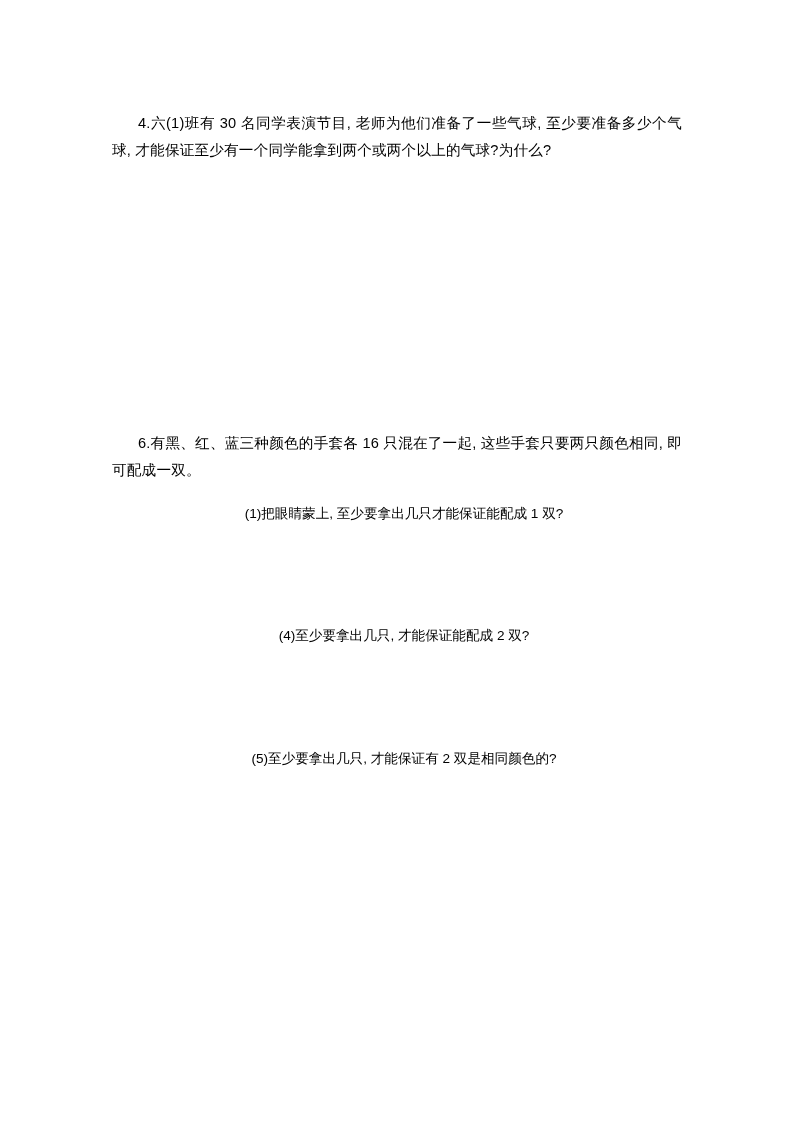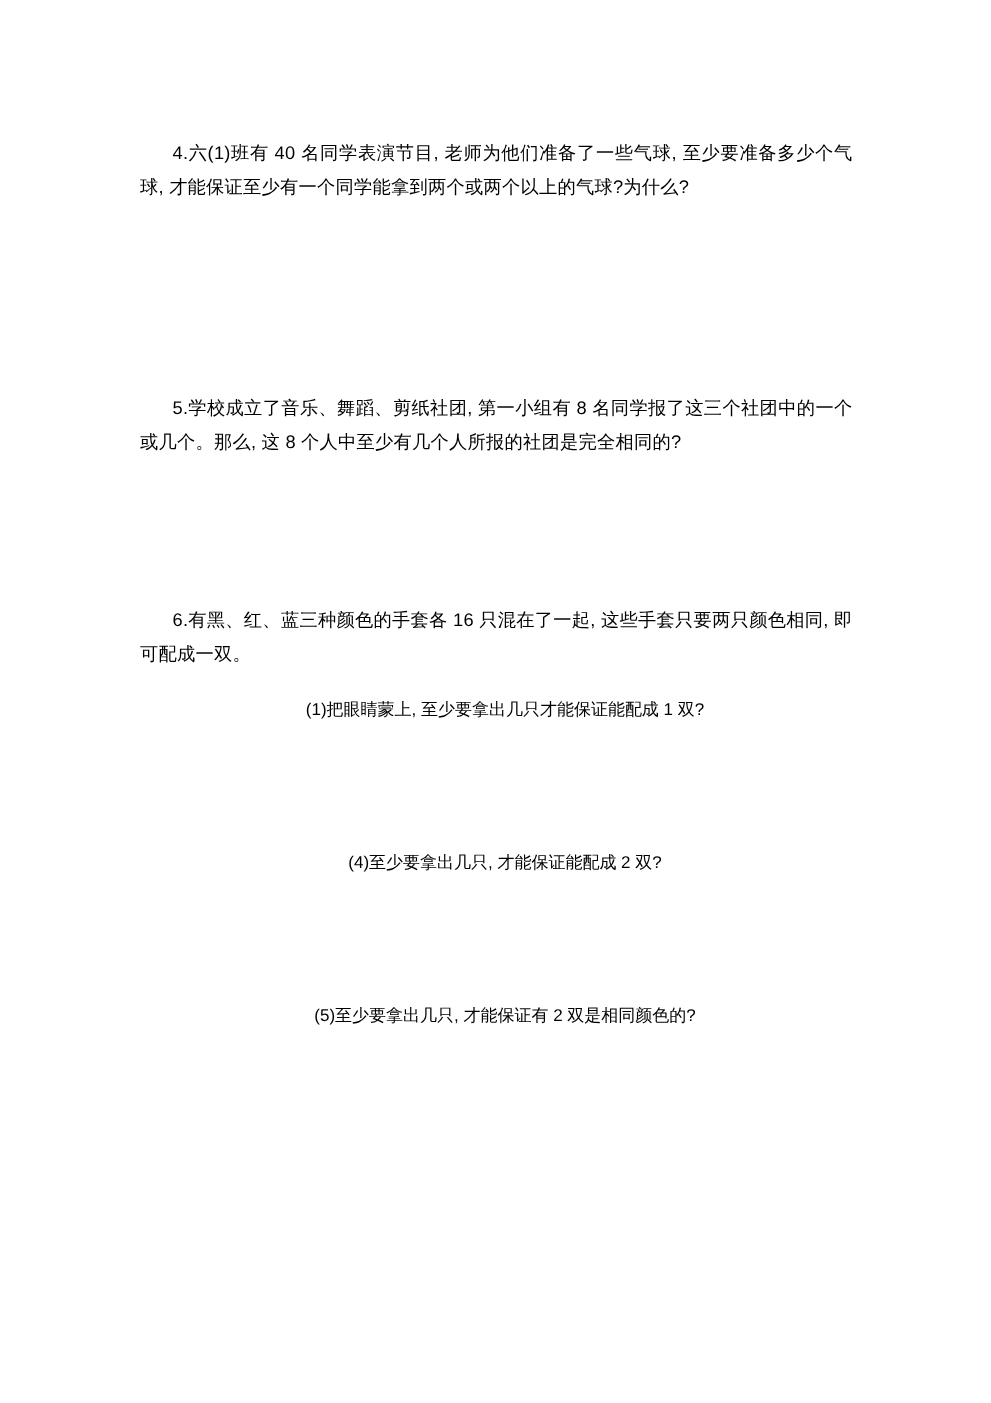--- a/index.html
+++ b/index.html
@@ -53,28 +53,25 @@
   .gap-sm { height: 98px; }
   .gap-xs { height: 18px; }
 </style>
 </head>
 <body>
 
 <div class="page">
   <div class="content">
 
     <div class="problem">
-      <p class="p-body" style="text-indent: 26px;">4.六(1)班有 40 名同学表演节目, 老师为他们准备了一些气球, 至少要准备多少个气球, 才能保证至少有一个同学能拿到两个或两个以上的气球?为什么?</p>
+      <p class="p-body" style="text-indent: 26px;">4.六(1)班有 30 名同学表演节目, 老师为他们准备了一些气球, 至少要准备多少个气球, 才能保证至少有一个同学能拿到两个或两个以上的气球?为什么?</p>
     </div>
 
     <div class="gap-lg"></div>
 
-    <div class="problem">
-      <p class="p-body" style="text-indent: 26px;">5.学校成立了音乐、舞蹈、剪纸社团, 第一小组有 8 名同学报了这三个社团中的一个或几个。那么, 这 8 个人中至少有几个人所报的社团是完全相同的?</p>
-    </div>
 
     <div class="gap-md"></div>
 
     <div class="problem">
       <p class="p-body" style="text-indent: 26px;">6.有黑、红、蓝三种颜色的手套各 16 只混在了一起, 这些手套只要两只颜色相同, 即可配成一双。</p>
       <div class="gap-xs"></div>
       <p class="sub">(1)把眼睛蒙上, 至少要拿出几只才能保证能配成 1 双?</p>
       <div class="gap-sm"></div>
       <p class="sub">(4)至少要拿出几只, 才能保证能配成 2 双?</p>
       <div class="gap-sm"></div>

